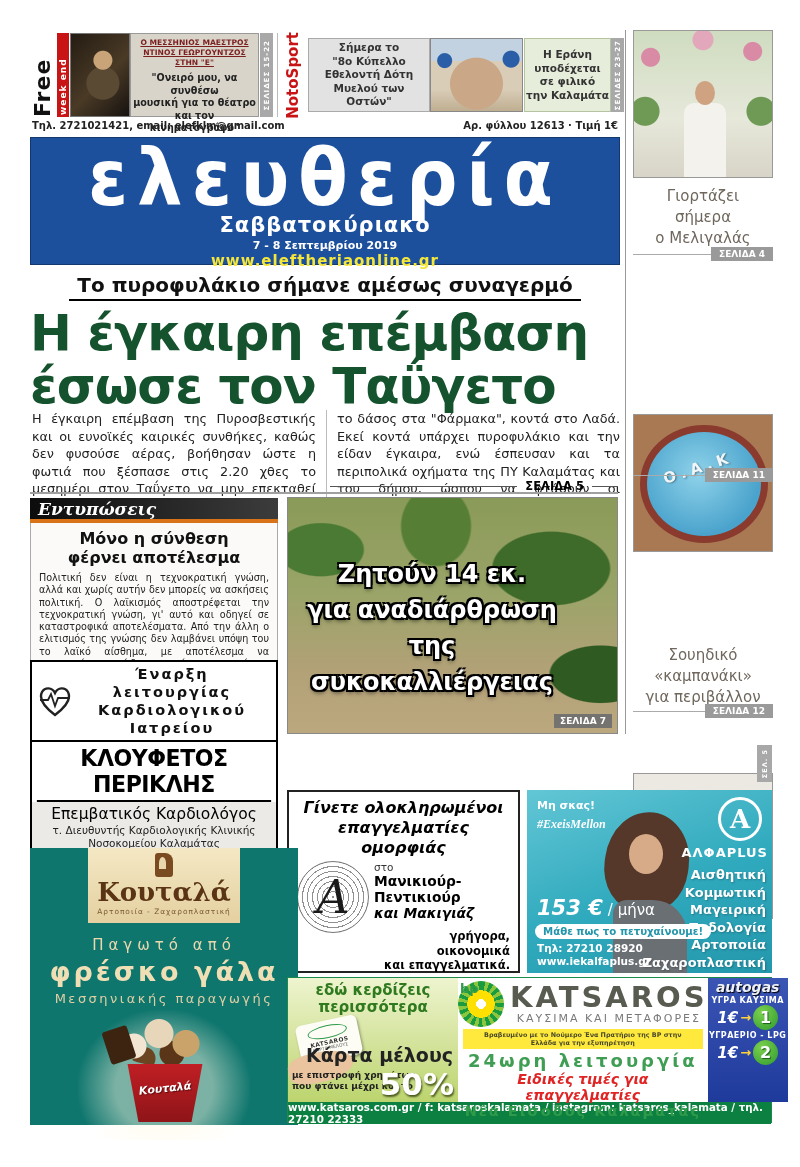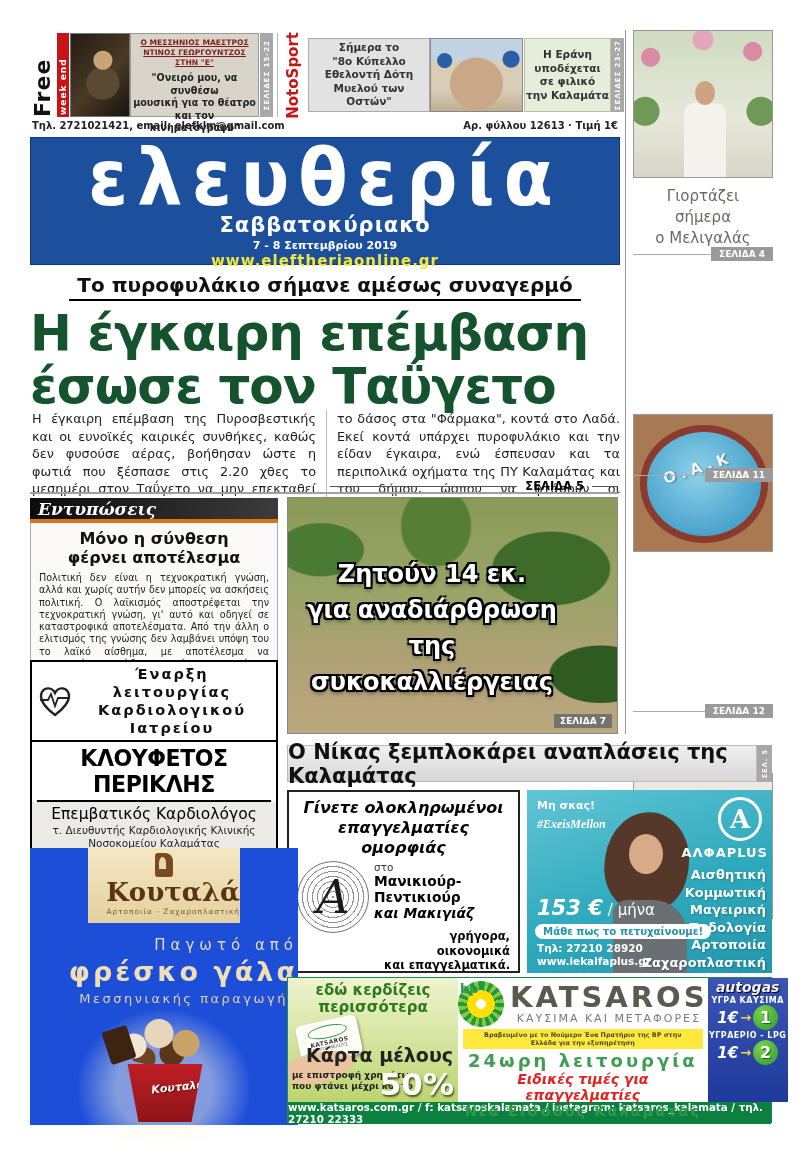--- a/index.html
+++ b/index.html
@@ -189,21 +189,21 @@
     line-height:17.5px; text-shadow:1px 1px 2px rgba(0,0,0,.25); }
   .ap-price { position:absolute; left:10px; top:106px; }
   .ap-price .big { font-size:21px; font-weight:bold; font-style:italic; }
   .ap-price .unit { font-size:15px; }
   .ap-pill { position:absolute; left:8px; top:134px; background:#fff; color:#2496ab; font-size:10.2px;
     font-weight:bold; border-radius:9px; padding:2px 8px; }
   .ap-phone { position:absolute; left:10px; top:152px; font-size:10.5px; font-weight:bold; }
   .ap-url { position:absolute; left:10px; top:165px; font-size:10.5px; font-weight:bold; }
 
   
-  .koutala { left:30px; top:848px; width:268px; height:277px; background:#1d4ed8; text-align:right; }
+  .koutala { left:30px; top:848px; width:268px; height:277px; background:#0f766e; text-align:center; }
   .k-panel { margin:0 auto; width:152px; background:linear-gradient(#f4e8c4,#e4d0a0); padding:5px 0 7px; }
   .k-spoon { margin:0 auto; width:18px; height:24px; background:#7a4a20; border-radius:3px 8px 3px 3px; position:relative; }
   .k-spoon::after { content:""; position:absolute; left:4px; top:4px; width:7px; height:12px; background:#e8d8ae;
     border-radius:50% 50% 0 0; }
   .k-logo { font-family:"DejaVu Serif", serif; font-size:26px; font-weight:bold; color:#5a3414; line-height:30px; }
   .k-logo-sub { font-size:7.4px; color:#7a5a30; letter-spacing:1px; }
   .k-line1 { color:#ead9ae; font-size:15px; letter-spacing:5px; margin-top:13px; }
   .k-line2 { color:#f0dfb4; font-size:27px; font-weight:bold; letter-spacing:3px; margin-top:2px; }
   .k-line3 { color:#e0cfa4; font-size:13px; letter-spacing:2.5px; margin-top:4px; }
   .k-cupwrap { position:relative; margin:10px auto 0; width:160px; height:118px; }
@@ -382,20 +382,23 @@
     <div class="person p2">
         <span class="head"></span>
       </div>
     <div class="person p3">
         <span class="head"></span>
       </div>
     <div class="person p4">
         <span class="head"></span>
       </div>
   </div>
+  <div class="abs sb sb-title t3 pre">Σουηδικό
+«καμπανάκι»
+για περιβάλλον</div>
   <div class="abs sb-ref r3" style="left:633px;">
     <span class="ln"></span>
     <span class="badge">ΣΕΛΙΔΑ 12</span>
   </div>
 
   <div class="abs cardio">
     <div class="c-head">
       <svg width="36" height="34" viewBox="0 0 36 34">
         <path d="M18 31 C6 22 2 14 5 8 C8 3 15 3 18 9 C21 3 28 3 31 8 C34 14 30 22 18 31 Z" fill="none" stroke="#222" stroke-width="2.4"></path>
         <polyline points="3,16 11,16 14,10 18,22 21,14 33,14" fill="none" stroke="#222" stroke-width="1.8"></polyline>
@@ -409,21 +412,20 @@
       <div class="c-former pre">τ. Διευθυντής Καρδιολογικής Κλινικής
 Νοσοκομείου Καλαμάτας</div>
     </div>
     <div class="c-foot">
       <div class="c-addr">ΙΑΤΡΟΠΟΥΛΟΥ 1, ΚΑΛΑΜΑΤΑ</div>
       <div class="c-phone">Τ. 27210 84053, 6977-001035</div>
       <div class="c-mail">e-mail: periklouf@gmail.com</div>
     </div>
   </div>
 
-  <div class="abs nikas">Ο Νίκας ξεμπλοκάρει αναπλάσεις της Καλαμάτας</div>
   <div class="abs vtab nikas-tab">
       <span>ΣΕΛ. 5</span>
     </div>
 
   <div class="abs beauty">
     <div class="b-title pre">Γίνετε ολοκληρωμένοι
 επαγγελματίες ομορφιάς</div>
     <div class="b-mid">
       <div class="b-logo">
         <div class="a">A</div>

